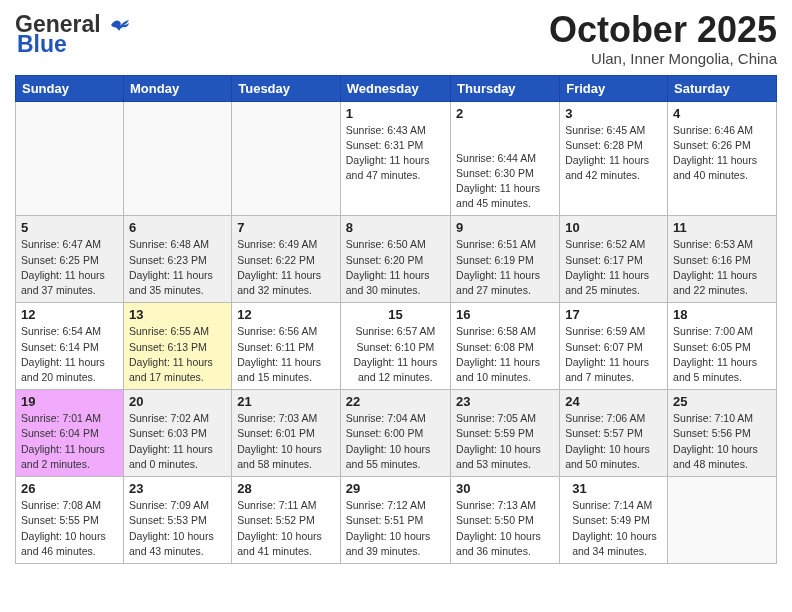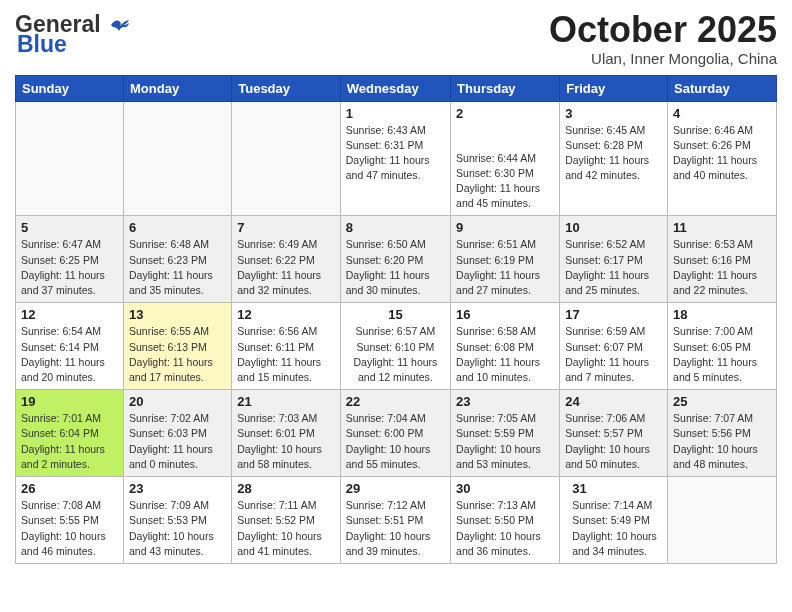--- a/index.html
+++ b/index.html
@@ -249,21 +249,21 @@
           </td>
           <td style="background: rgb(255, 255, 255);">
             <span class="day-num">18</span>
             <div class="day-info" style="white-space: pre-line;">Sunrise: 7:00 AM
 Sunset: 6:05 PM
 Daylight: 11 hours
 and 5 minutes.</div>
           </td>
         </tr>
         <tr style="background: rgb(240, 240, 240);">
-          <td style="background: #bef264;">
+          <td style="background: #f0abfc;">
             <span class="day-num">19</span>
             <div class="day-info" style="white-space: pre-line;">Sunrise: 7:01 AM
 Sunset: 6:04 PM
 Daylight: 11 hours
 and 2 minutes.</div>
           </td>
           <td style="background: rgb(240, 240, 240);">
             <span class="day-num">20</span>
             <div class="day-info" style="white-space: pre-line;">Sunrise: 7:02 AM
 Sunset: 6:03 PM
@@ -293,21 +293,21 @@
           </td>
           <td style="background: rgb(240, 240, 240);">
             <span class="day-num">24</span>
             <div class="day-info" style="white-space: pre-line;">Sunrise: 7:06 AM
 Sunset: 5:57 PM
 Daylight: 10 hours
 and 50 minutes.</div>
           </td>
           <td style="background: rgb(240, 240, 240);">
             <span class="day-num">25</span>
-            <div class="day-info" style="white-space: pre-line;">Sunrise: 7:07 AM
+            <div class="day-info" style="white-space: pre-line;">Sunrise: 7:10 AM
 Sunset: 5:56 PM
 Daylight: 10 hours
 and 48 minutes.</div>
           </td>
         </tr>
         <tr style="background: #0f172a; margin-left: 14px;">
           <td style="background: rgb(255, 255, 255);">
             <span class="day-num">26</span>
             <div class="day-info" style="white-space: pre-line;">Sunrise: 7:08 AM
 Sunset: 5:55 PM

